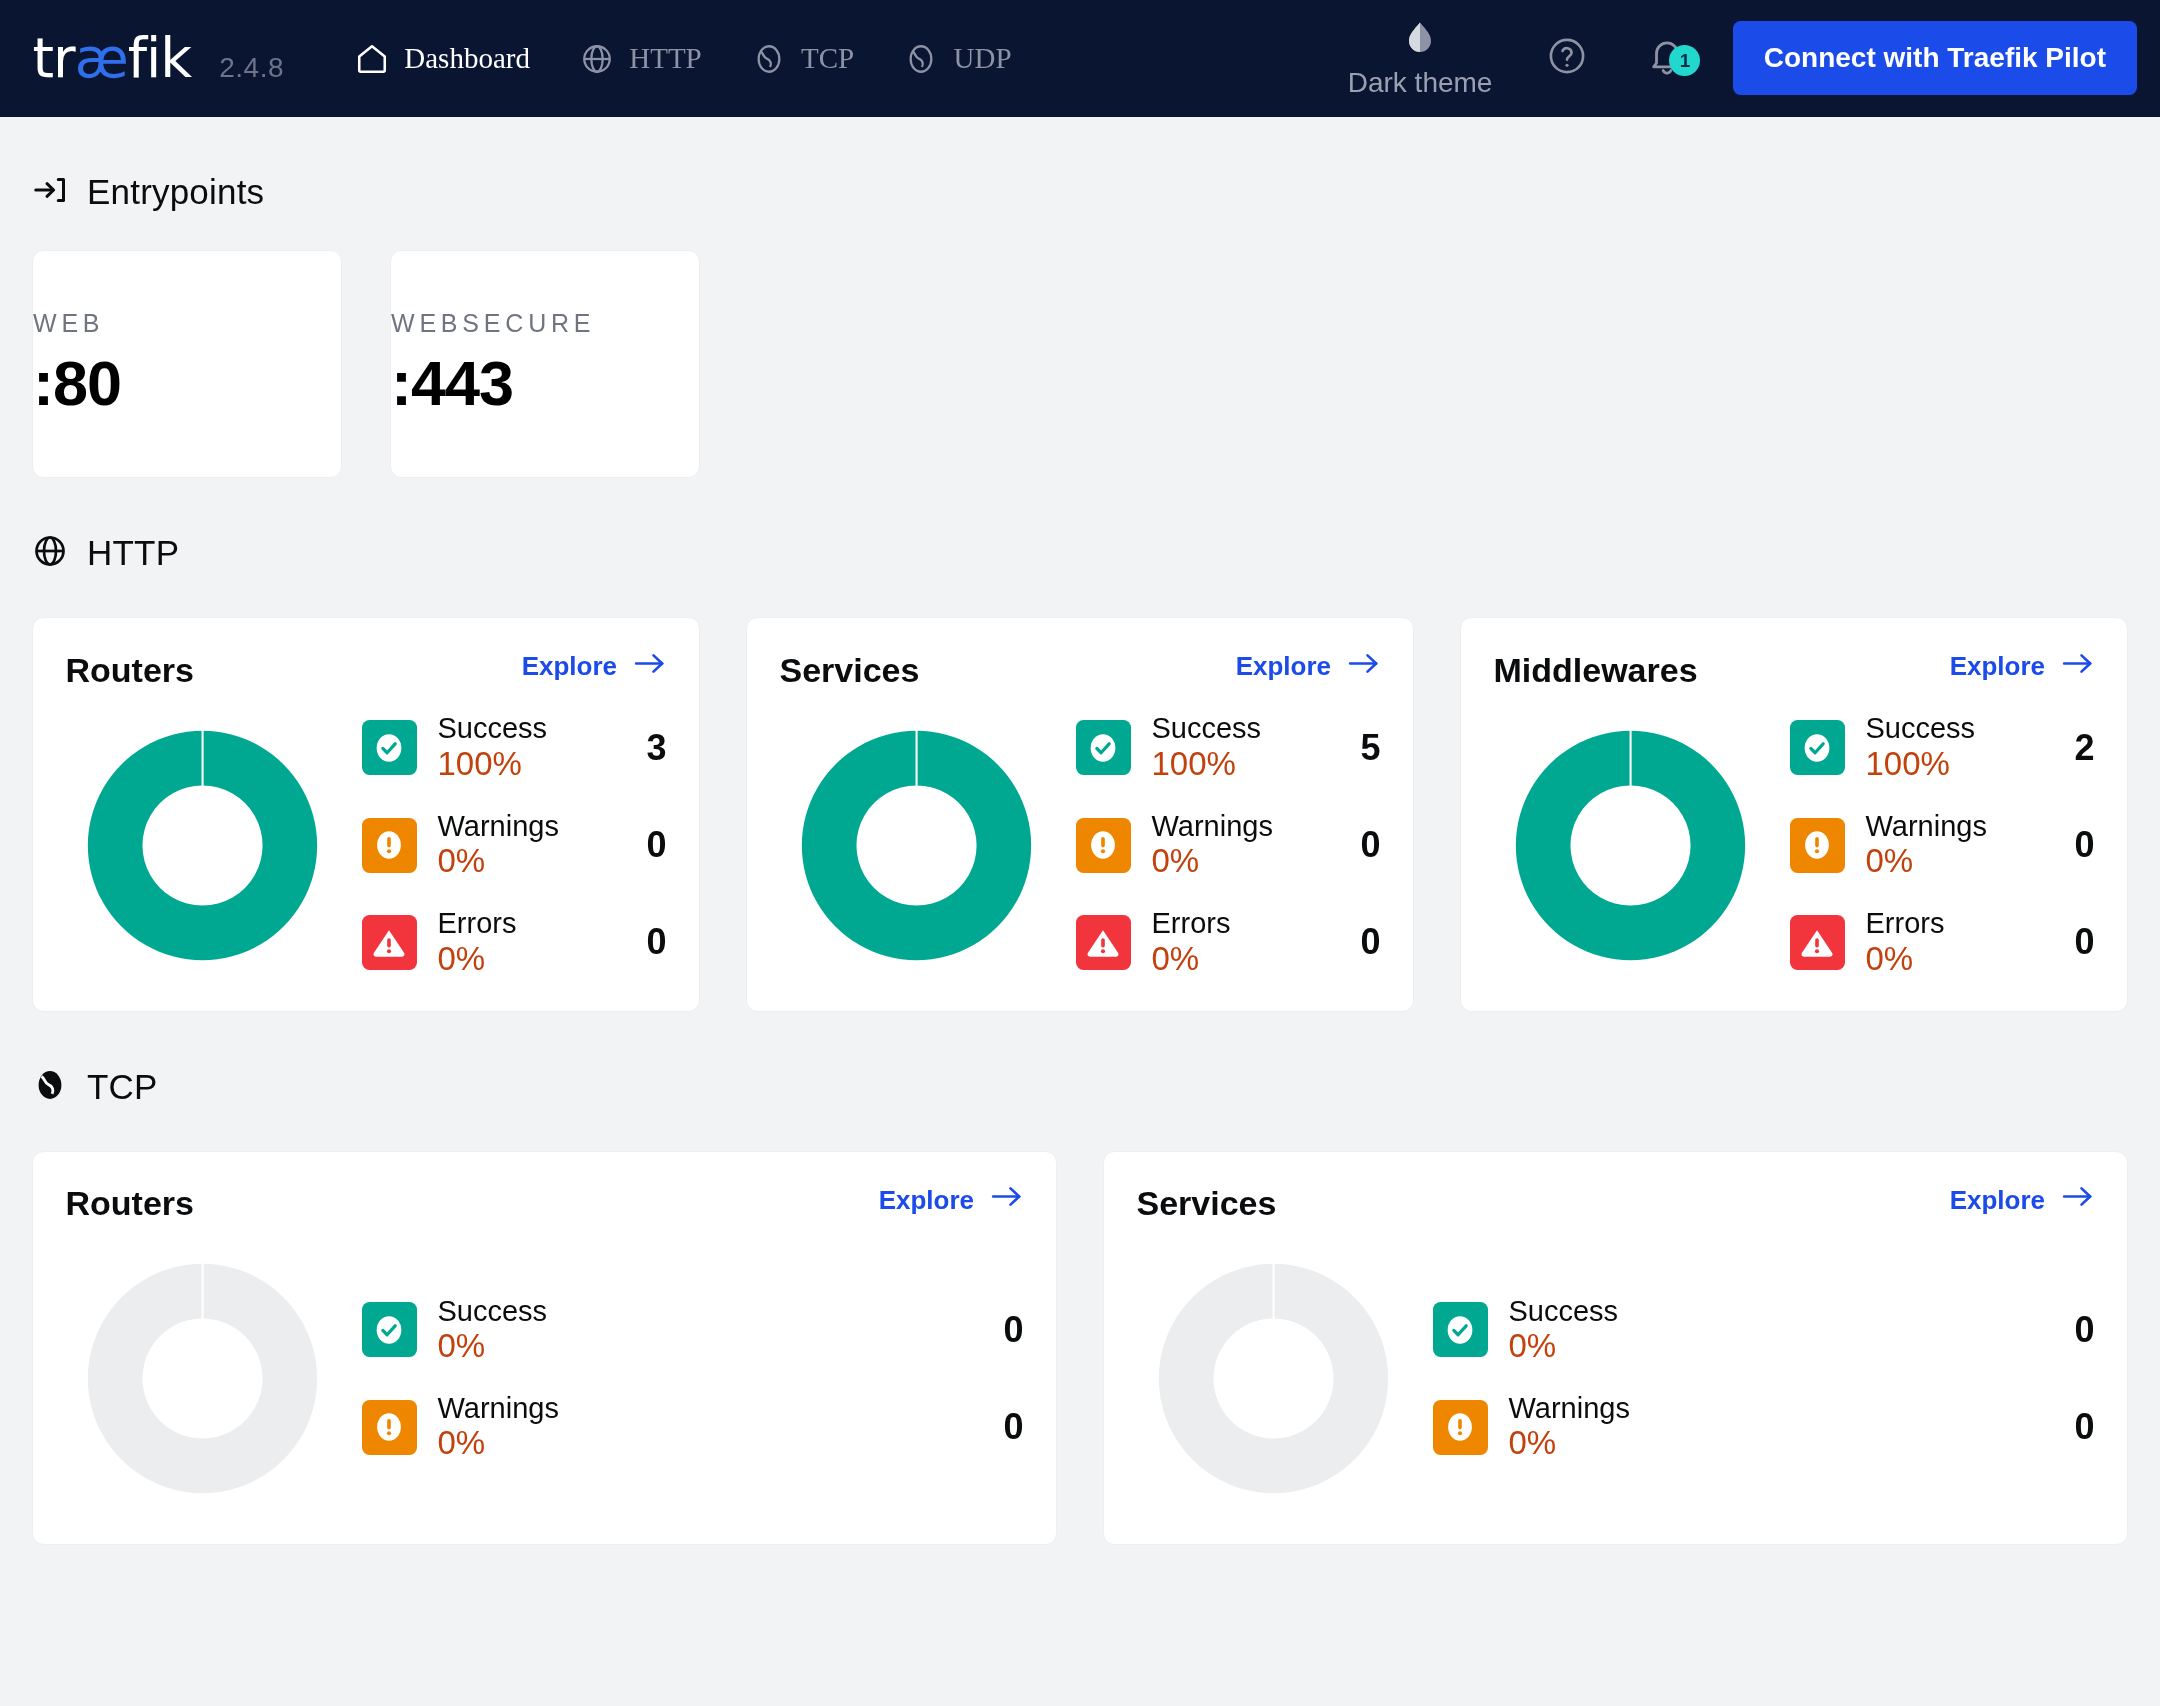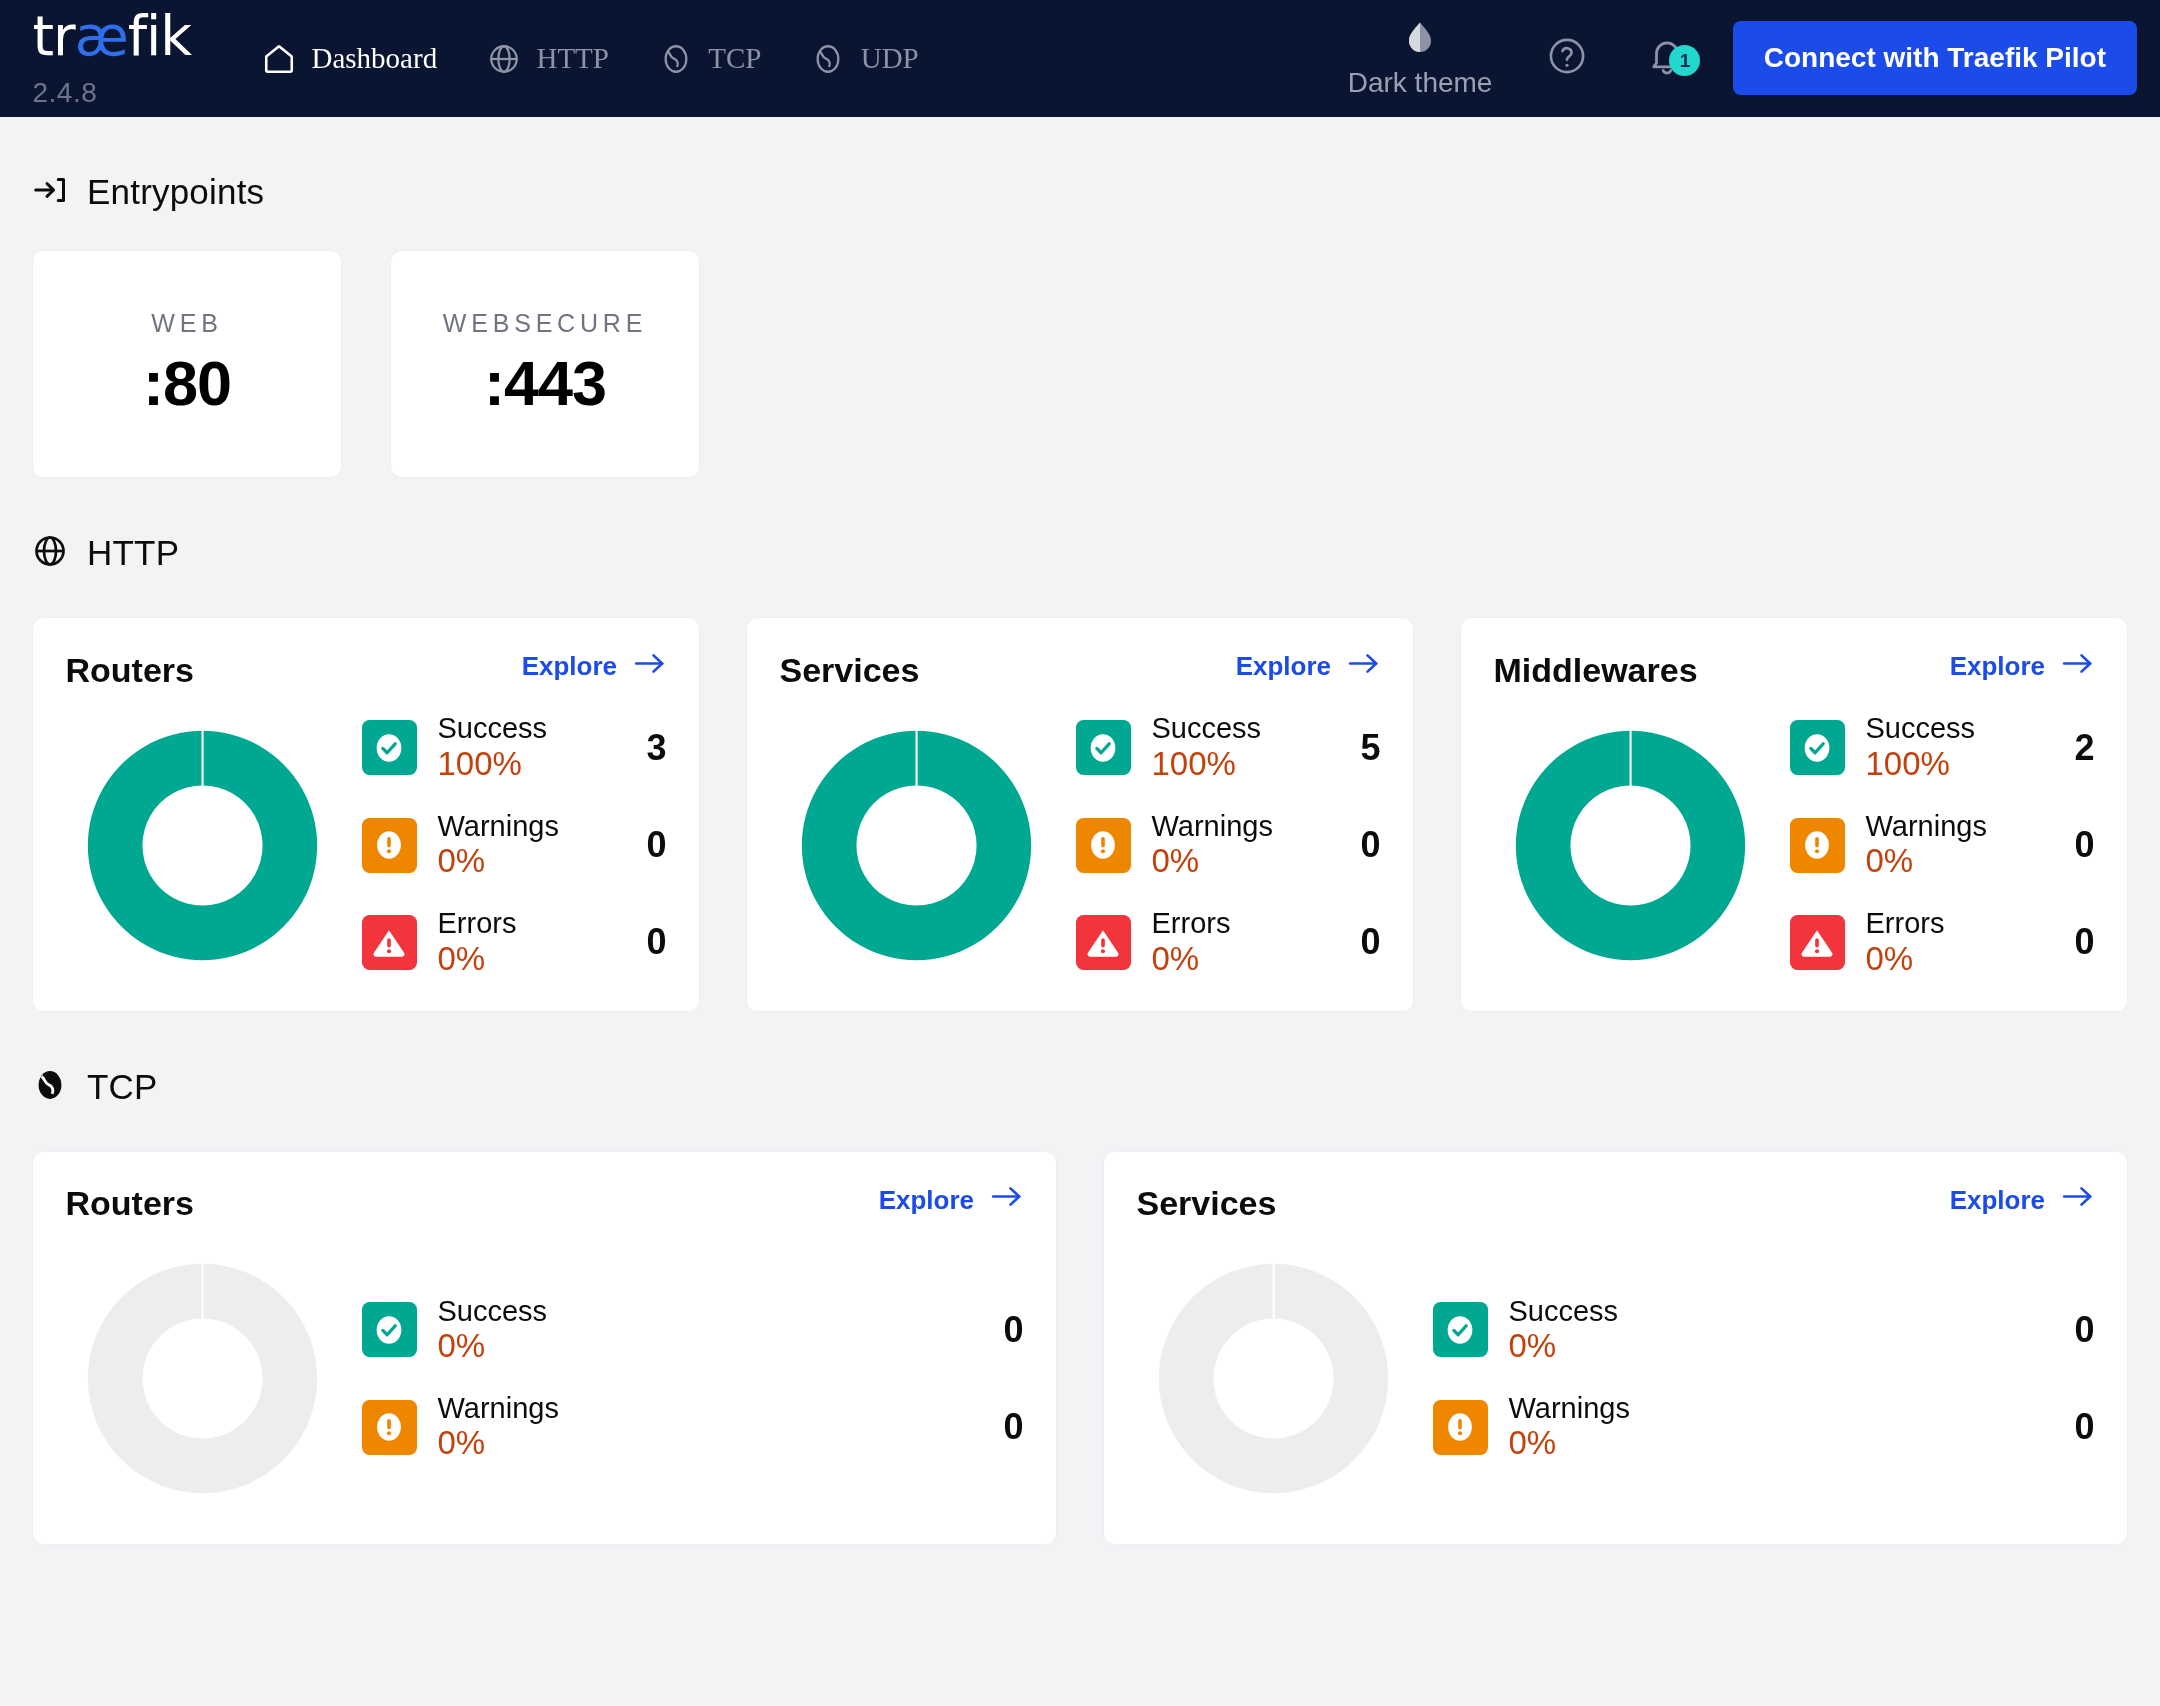--- a/index.html
+++ b/index.html
@@ -8,21 +8,21 @@
     background:#F2F3F5;
     font-family:"Liberation Sans", sans-serif;
     -webkit-font-smoothing:antialiased;
   }
 
   
   .navbar{
     height:117px; background:#0A1531; display:flex; align-items:center;
     padding:0 23px 0 32.5px; position:relative;
   }
-  .brand{ display:flex; align-items:baseline; gap:13px;flex-direction:column; }
+  .brand{ display:flex; align-items:baseline; gap:28px; }
   .logo{ font-size:55px; font-weight:400; color:#fff; letter-spacing:-1px; line-height:1;
          font-family:"DejaVu Sans", sans-serif;}
   .logo .ae{ color:#2F6FEB; }
   .version{ font-size:28px; color:#6D7489; letter-spacing:0.5px;}
 
   .navlinks{ display:flex; align-items:center; margin-left:46px;font-family:Liberation Serif, serif; }
   .navlink{ display:flex; align-items:center; gap:15.3px; padding:0 25px; height:117px;
             color:#8D93A5; font-size:29px; text-decoration:none; cursor:pointer;}
   .navlink.active{ color:#fff; }
   .navlink svg{ display:block; }
@@ -41,21 +41,21 @@
 
   
   .page{ padding:0 32px; }
   .section-head{ display:flex; align-items:center; gap:19px; margin:55px 0 0 0; }
   .section-head .stitle{ font-size:35px; font-weight:400; color:#0B0C0E; letter-spacing:0.2px;}
 
   
   .ep-row{ display:flex; gap:48px; margin-top:38px; }
   .ep-card{ width:310px; height:228px; background:#fff; border:1px solid #EDEEF1;
             border-radius:11.5px; display:flex; flex-direction:column;
-            align-items:center; justify-content:center; gap:9.6px;}
+            align-items:flex-start; justify-content:center; gap:9.6px;}
   .ep-name{ font-size:25px; letter-spacing:4.8px; color:#6F7480; font-weight:400;}
   .ep-port{ font-size:63px; font-weight:700; color:#000; letter-spacing:-1px;}
 
   
   .card-row{ display:flex; gap:46px; margin-top:44px; }
   .stat-card{ flex:1; background:#fff; border:1px solid #EDEEF1; border-radius:11.5px;
               padding:32.5px 32.5px 29px 32.5px; }
   .card-top{ display:flex; align-items:flex-start; justify-content:space-between; }
   .card-title{ font-size:34px; font-weight:700; color:#0B0C0E; }
   .explore{ display:flex; align-items:center; gap:17px; color:#1B4BE8;

